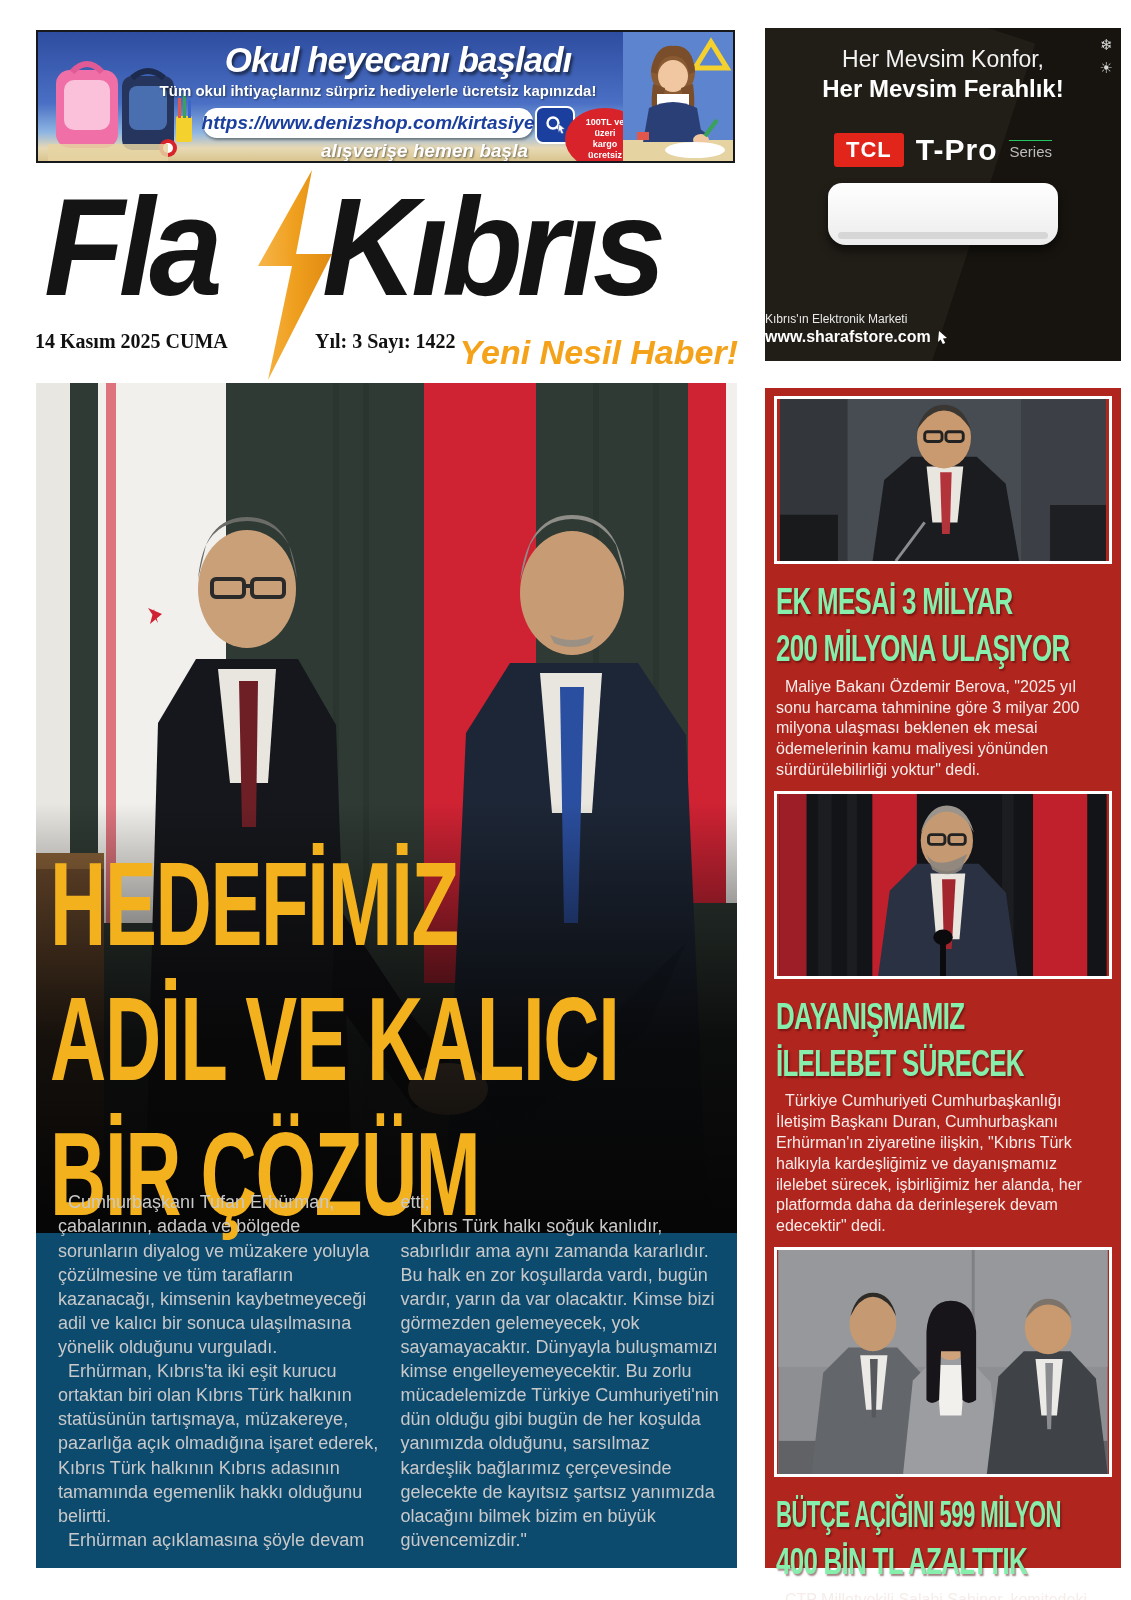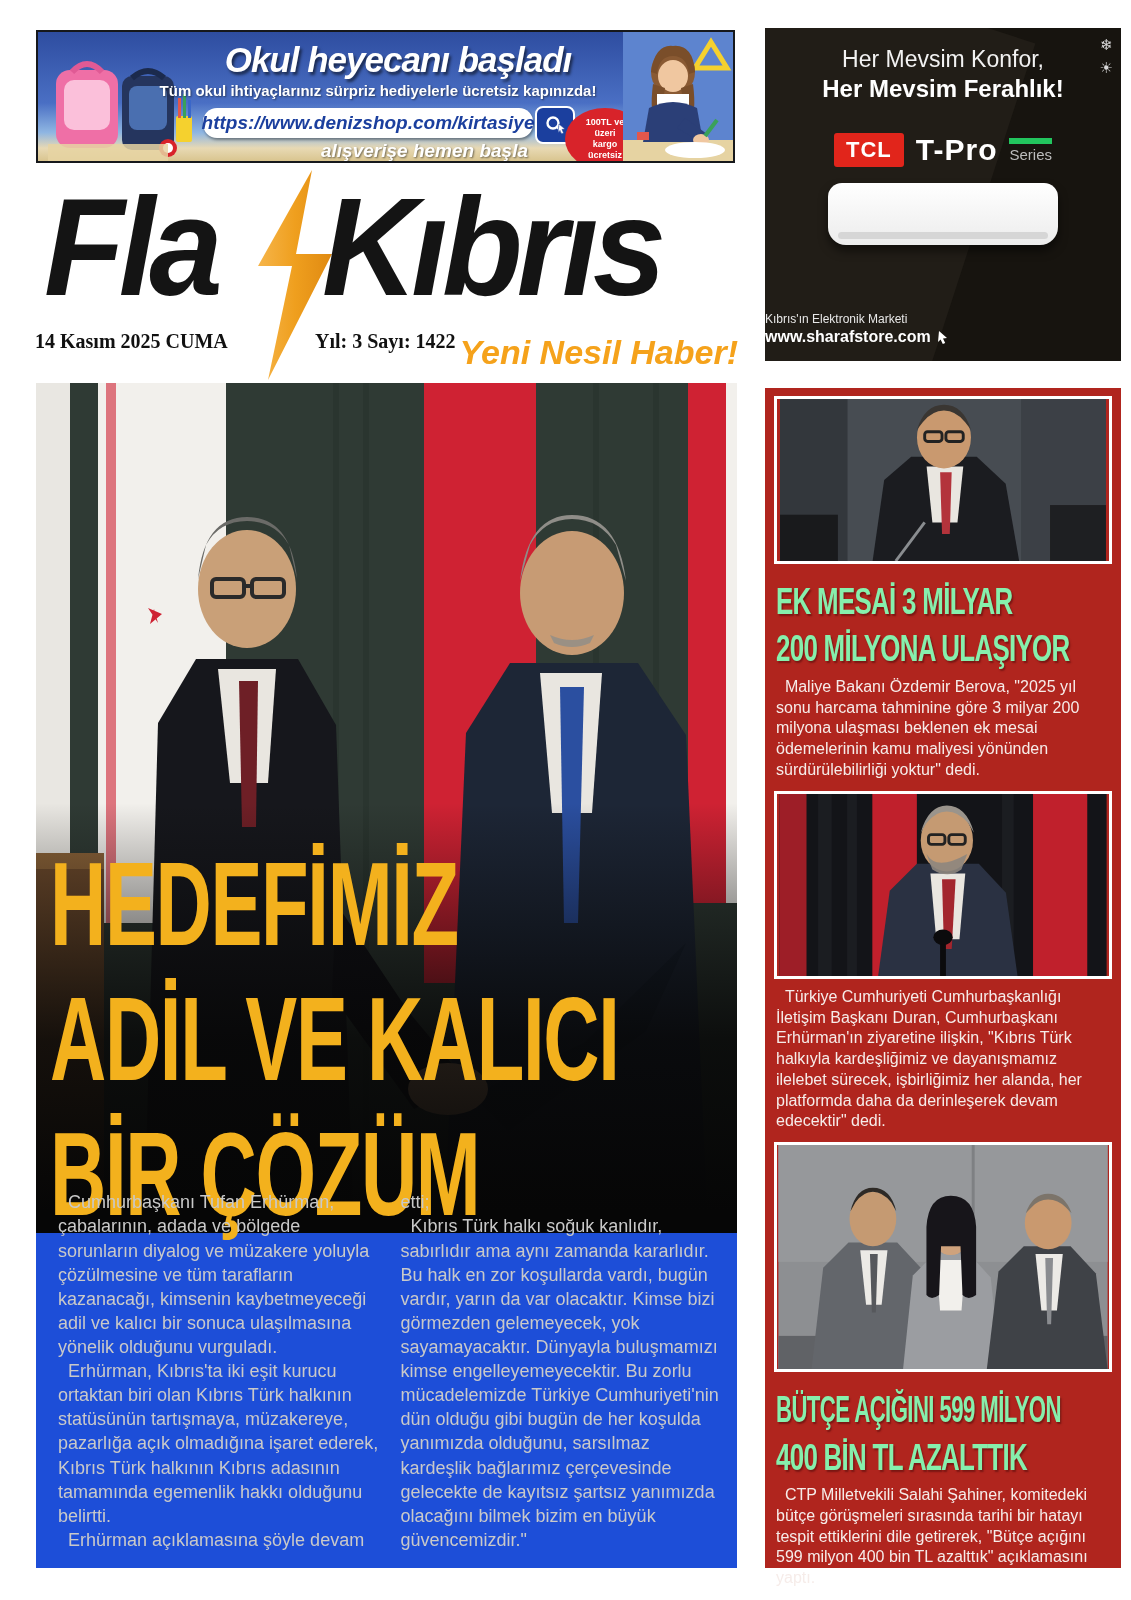--- a/index.html
+++ b/index.html
@@ -33,21 +33,21 @@
   
   .tcl-ad{position:absolute;left:765px;top:28px;width:356px;height:333px;background:#17140f;
     overflow:hidden;cursor:pointer;color:#fff;}
   .tcl-diag{position:absolute;left:-80px;top:-40px;width:280px;height:500px;background:#211d17;
     transform:rotate(18deg);}
   .tcl-line1{position:absolute;top:18px;width:100%;text-align:center;font-size:23px;color:#f2f2f2;}
   .tcl-line2{position:absolute;top:47px;width:100%;text-align:center;font-size:24px;font-weight:bold;}
   .tcl-logo-row{position:absolute;top:105px;width:100%;display:flex;align-items:center;justify-content:center;gap:12px;}
   .tcl-box{background:#e1251b;color:#fff;font-weight:bold;font-size:22px;padding:4px 12px;border-radius:3px;letter-spacing:1px;}
   .tcl-model{font-size:30px;font-weight:bold;letter-spacing:1px;}
-  .tcl-series{font-size:15px;color:#bdbdbd;border-top:6px solid #22c55e;padding-top:2px;}
+  .tcl-series{font-size:15px;color:#bdbdbd;border-top:1px solid #22c55e;padding-top:2px;}
   .tcl-ac{position:absolute;left:63px;top:155px;width:230px;height:62px;background:linear-gradient(180deg,#ffffff,#ececec);
     border-radius:14px 14px 18px 18px;box-shadow:0 6px 10px rgba(0,0,0,.5);}
   .tcl-ac:after{content:"";position:absolute;left:10px;bottom:6px;right:10px;height:7px;background:#d6d6d6;border-radius:4px;}
   .tcl-foot{position:absolute;bottom:14px;width:100%;line-height:1.25;}
   .tcl-foot1{font-size:12px;color:#e8e8e8;}
   .tcl-foot2{font-size:16px;font-weight:bold;color:#fff;}
   .tcl-icons{position:absolute;right:8px;top:6px;text-align:center;color:#d8d8d8;font-size:15px;line-height:1.5;}
 
   
   .masthead{position:absolute;left:30px;top:178px;width:708px;height:200px;}
@@ -58,21 +58,21 @@
   .logo-kibris{left:292px;}
   .logo-bolt{position:absolute;left:210px;top:-8px;}
   .mast-date,.mast-issue{position:absolute;top:152px;font-family:"Liberation Serif",serif;
     font-weight:bold;font-size:20px;color:#111;}
   .mast-date{left:5px;}
   .mast-issue{left:285px;}
   .mast-slogan{position:absolute;right:0;top:155px;color:#f5a21b;font-size:34px;font-style:italic;
     font-weight:bold;letter-spacing:0px;}
 
   
-  .main-story{position:absolute;left:36px;top:383px;width:701px;height:1185px;background:#1d4ed8;overflow:hidden;}
+  .main-story{position:absolute;left:36px;top:383px;width:701px;height:1185px;background:#0c4a6e;overflow:hidden;}
   .main-photo{position:absolute;left:0;top:0;width:701px;height:850px;}
   .photo-fade{position:absolute;left:0;top:420px;width:701px;height:430px;
     background:linear-gradient(180deg,rgba(6,6,6,0) 0%,rgba(6,6,6,.85) 55%,#060606 95%);}
   .headline{position:absolute;left:14px;top:462px;color:#f3b11d;font-weight:bold;letter-spacing:-2px;}
   .headline .hl{font-size:118px;line-height:1.0;transform:scaleX(.66);transform-origin:left;
     white-space:nowrap;margin-bottom:17px;}
   .columns{position:absolute;left:22px;bottom:16px;right:12px;display:flex;gap:18px;}
   .col{flex:1;color:#c9c9c9;font-size:18px;line-height:1.34;white-space:pre-wrap;}
 
   
@@ -296,20 +296,24 @@
       <polygon points="156,82 192,82 186,150 162,150" fill="#e9e6e0"></polygon>
       <polygon points="168,88 182,88 178,160 170,160" fill="#a3262e"></polygon>
       <ellipse cx="173" cy="48" rx="27" ry="32" fill="#c59a72"></ellipse>
       <path d="M146 40 q8 -28 27 -28 q20 0 28 28 l-6 -10 q-10 -12 -22 -12 q-12 0 -21 12z" fill="#9a948c"></path>
       <path d="M152 62 q10 18 42 0 l-6 16 q-14 10 -30 0z" fill="#8d867e" opacity=".9"></path>
       <rect x="154" y="42" width="17" height="10" rx="3" fill="none" stroke="#222" stroke-width="3"></rect>
       <rect x="175" y="42" width="17" height="10" rx="3" fill="none" stroke="#222" stroke-width="3"></rect>
       <rect x="166" y="150" width="6" height="38" fill="#0b0b0d"></rect>
       <ellipse cx="169" cy="148" rx="10" ry="8" fill="#0b0b0d"></ellipse>
     </svg>
+    <div class="s-headline">
+      <div class="shl">DAYANIŞMAMIZ</div>
+      <div class="shl">İLELEBET SÜRECEK</div>
+    </div>
     <div class="s-body">  Türkiye Cumhuriyeti Cumhurbaşkanlığı İletişim Başkanı Duran, Cumhurbaşkanı Erhürman'ın ziyaretine ilişkin, "Kıbrıs Türk halkıyla kardeşliğimiz ve dayanışmamız ilelebet sürecek, işbirliğimiz her alanda, her platformda daha da derinleşerek devam edecektir" dedi.</div>
 
     
     <svg class="s-photo" width="338" height="230" viewBox="0 0 338 230">
       <rect width="338" height="230" fill="#8d8f92"></rect>
       <rect x="0" y="0" width="338" height="120" fill="#96989b"></rect>
       <rect x="0" y="196" width="338" height="34" fill="#606266"></rect>
       <line x1="200" y1="0" x2="200" y2="196" stroke="#7e8083" stroke-width="3"></line>
 
       <polygon points="34,230 46,126 72,100 122,100 148,128 160,230" fill="#63666b"></polygon>

